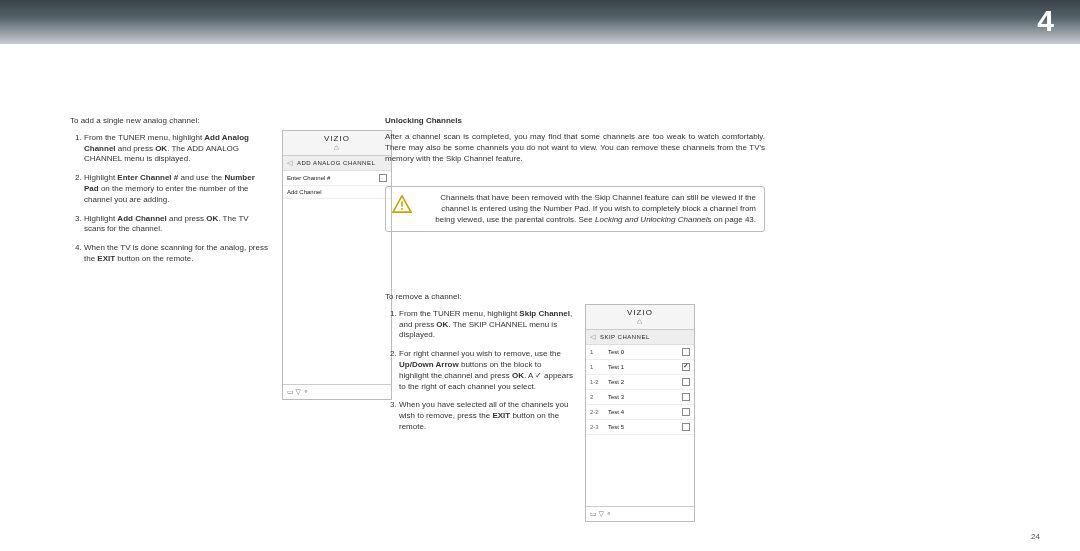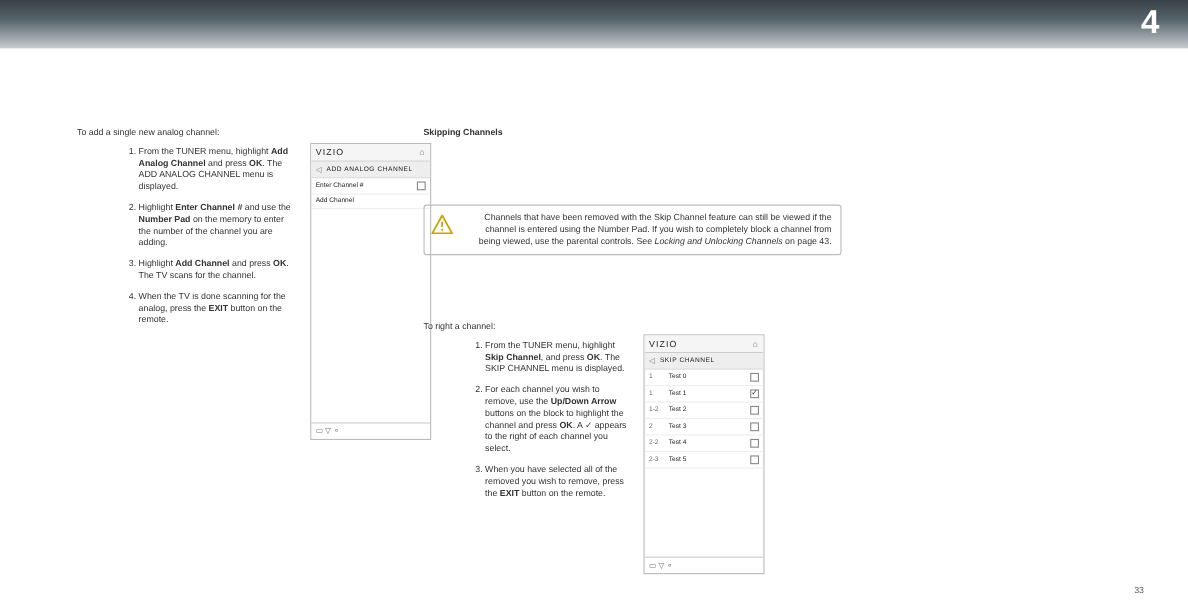--- a/index.html
+++ b/index.html
@@ -32,21 +32,21 @@
   }
   .col-left { left: 70px; top: 72px; width: 200px; }
   .col-mid  { left: 385px; top: 72px; width: 188px; }
   .col-wide { left: 385px; top: 88px; width: 380px; }
   .col-warn { left: 385px; top: 142px; width: 380px; }
   .col-rem  { left: 385px; top: 248px; width: 188px; }
 
   .bold { font-weight: 700; }
   .italic { font-style: italic; }
   ol { list-style: decimal; margin: 6px 0 0 14px; }
-  ol li { margin-bottom: 8px; margin-left: 42px; }
+  ol li { margin-bottom: 8px; }
 
   .warnbox {
     border: 1px solid #bbb;
     border-radius: 3px;
     padding: 6px 8px 6px 34px;
     position: relative;
     text-align: right;
   }
   .warn-icon {
     position: absolute;
@@ -68,20 +68,21 @@
   .panel-head {
     display: flex;
     align-items: center;
     justify-content: space-between;
     padding: 3px 4px;
     border-bottom: 1px solid #ccc;
     background: #f5f5f5;
     font-size: 8px;
     letter-spacing: 1px;
     font-family: Arial, sans-serif;
+    flex-direction: column;
   }
   .home-ic { font-size: 8px; color: #777; }
   .panel-title {
     display: flex;
     align-items: center;
     gap: 4px;
     background: #eee;
     padding: 3px 4px;
     font-size: 6px;
     border-bottom: 1px solid #ddd;
@@ -169,48 +170,49 @@
       <span class="nm">Enter Channel #</span>
       <span class="chk"></span>
     </div>
     <div class="panel-row">
       <span class="nm">Add Channel</span>
     </div>
     <div class="panel-foot">▭  ▽  ⚬</div>
   </div>
 
   <div class="col col-mid">
-    <div class="bold">Skipping Channels</div>
-  </div>
-
+    <div class="bold">Unlocking Channels</div>
+  </div>
+
+  <div class="col col-wide" style="text-align:justify;">After a channel scan is completed, you may find that some channels are too weak to watch comfortably. There may also be some channels you do not want to view. You can remove these channels from the TV's memory with the Skip Channel feature.</div>
 
   <div class="col col-warn">
     <div class="warnbox">
       <span class="warn-icon">
         <svg viewBox="0 0 24 22">
             <path d="M12 1 L23 21 L1 21 Z" fill="none" stroke="#c9a300" stroke-width="2"></path>
             <line x1="12" y1="8" x2="12" y2="14" stroke="#c9a300" stroke-width="2"></line>
             <circle cx="12" cy="17" r="1.2" fill="#c9a300"></circle>
           </svg>
       </span>
       <span>Channels that have been removed with the Skip Channel feature can still be viewed if the channel is entered using the Number Pad. If you wish to completely block a channel from being viewed, use the parental controls. See </span><span class="italic">Locking and Unlocking Channels</span><span> on page 43.</span>
     </div>
   </div>
 
   <div class="col col-rem">
-    <div>To right a channel:</div>
+    <div>To remove a channel:</div>
     <ol>
       <li>
         <span>From the TUNER menu, highlight </span><span class="bold">Skip Channel</span><span>, and press </span><span class="bold">OK</span><span>. The SKIP CHANNEL menu is displayed.</span>
       </li>
       <li>
-        <span>For each channel you wish to remove, use the </span><span class="bold">Up/Down Arrow</span><span> buttons on the block to highlight the channel and press </span><span class="bold">OK</span><span>. A ✓ appears to the right of each channel you select.</span>
-      </li>
-      <li>
-        <span>When you have selected all of the removed you wish to remove, press the </span><span class="bold">EXIT</span><span> button on the remote.</span>
+        <span>For right channel you wish to remove, use the </span><span class="bold">Up/Down Arrow</span><span> buttons on the block to highlight the channel and press </span><span class="bold">OK</span><span>. A ✓ appears to the right of each channel you select.</span>
+      </li>
+      <li>
+        <span>When you have selected all of the channels you wish to remove, press the </span><span class="bold">EXIT</span><span> button on the remote.</span>
       </li>
     </ol>
   </div>
 
   <div class="panel panel-skip">
     <div class="panel-head">
       <span>VIZIO</span>
       <span class="home-ic">⌂</span>
     </div>
     <div class="panel-title">
@@ -245,14 +247,14 @@
         </div>
         <div class="panel-row">
           <span class="ch">2-3</span>
           <span class="nm">Test 5</span>
           <span class="chk"></span>
         </div>
       </div>
     <div class="panel-foot">▭  ▽  ⚬</div>
   </div>
 
-  <div class="page-num">33</div>
+  <div class="page-num">24</div>
 </div>
 
 </body></html>

